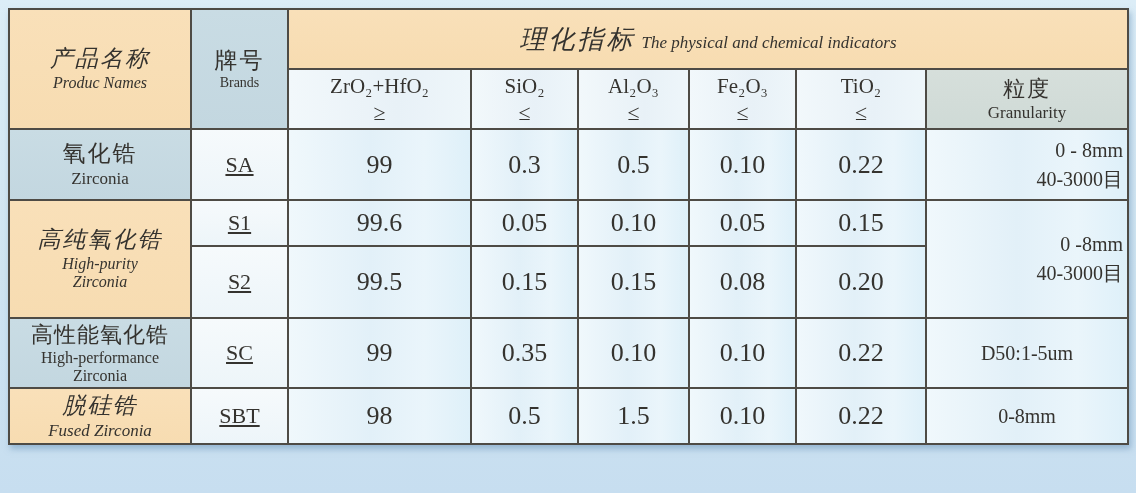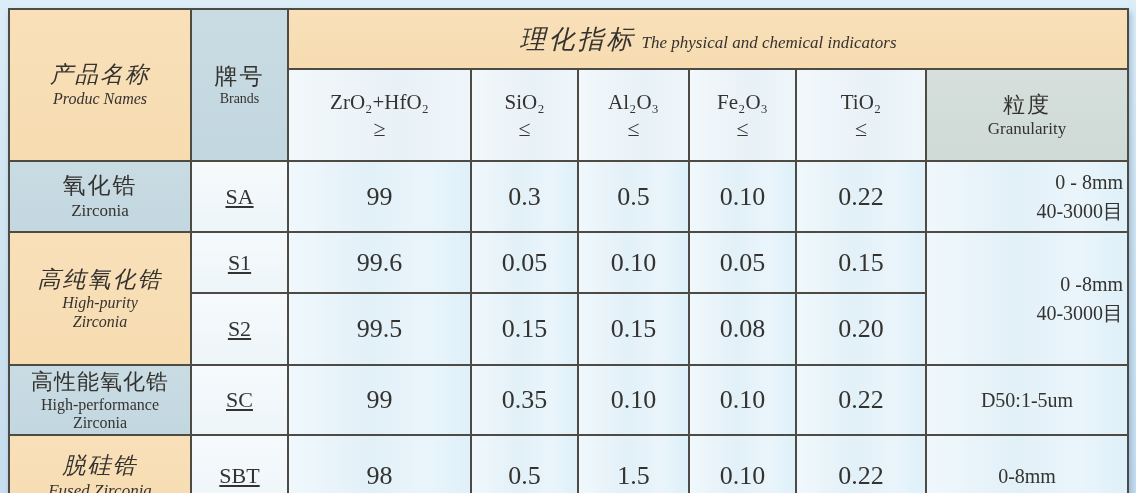--- a/index.html
+++ b/index.html
@@ -65,21 +65,21 @@
     </td>
     <td class="bg-blue" rowspan="2">
       <div class="zh-lg">牌号</div>
       <div class="en-sm" style="font-size:14px">Brands</div>
     </td>
     <td class="bg-tan" colspan="6">
       <span class="title-zh">理化指标</span><span class="title-en">The physical and chemical indicators</span>
     </td>
   </tr>
 
-  <tr style="height:92px">
+  <tr style="height:60px">
     <td class="bg-formula">
       <div class="formula">ZrO₂+HfO₂</div>
       <div class="operator">≥</div>
     </td>
     <td class="bg-formula">
       <div class="formula">SiO₂</div>
       <div class="operator">≤</div>
     </td>
     <td class="bg-formula">
       <div class="formula">Al₂O₃</div>
@@ -109,21 +109,21 @@
     <td class="bg-data num-txt">0.3</td>
     <td class="bg-data num-txt">0.5</td>
     <td class="bg-data num-txt">0.10</td>
     <td class="bg-data num-txt">0.22</td>
     <td class="bg-data">
       <div class="gran-txt">0 - 8mm</div>
       <div class="gran-txt">40-3000目</div>
     </td>
   </tr>
 
-  <tr style="height:61px">
+  <tr style="height:46px">
     <td class="bg-tan" rowspan="2">
       <div class="zh-lg">高纯氧化锆</div>
       <div class="en-sm label-gap-lg">High-purity</div>
       <div class="en-sm">Zirconia</div>
     </td>
     <td class="bg-brand brand-txt">S1</td>
     <td class="bg-data num-txt">99.6</td>
     <td class="bg-data num-txt">0.05</td>
     <td class="bg-data num-txt">0.10</td>
     <td class="bg-data num-txt">0.05</td>
@@ -151,21 +151,21 @@
     </td>
     <td class="bg-brand brand-txt">SC</td>
     <td class="bg-data num-txt">99</td>
     <td class="bg-data num-txt">0.35</td>
     <td class="bg-data num-txt">0.10</td>
     <td class="bg-data num-txt">0.10</td>
     <td class="bg-data num-txt">0.22</td>
     <td class="bg-data gran-txt">D50:1-5um</td>
   </tr>
 
-  <tr style="height:82px">
+  <tr style="height:56px">
     <td class="bg-tan">
       <div class="zh-lg">脱硅锆</div>
       <div class="en-sm" style="font-size:17px">Fused Zirconia</div>
     </td>
     <td class="bg-brand brand-txt">SBT</td>
     <td class="bg-data num-txt">98</td>
     <td class="bg-data num-txt">0.5</td>
     <td class="bg-data num-txt">1.5</td>
     <td class="bg-data num-txt">0.10</td>
     <td class="bg-data num-txt">0.22</td>

